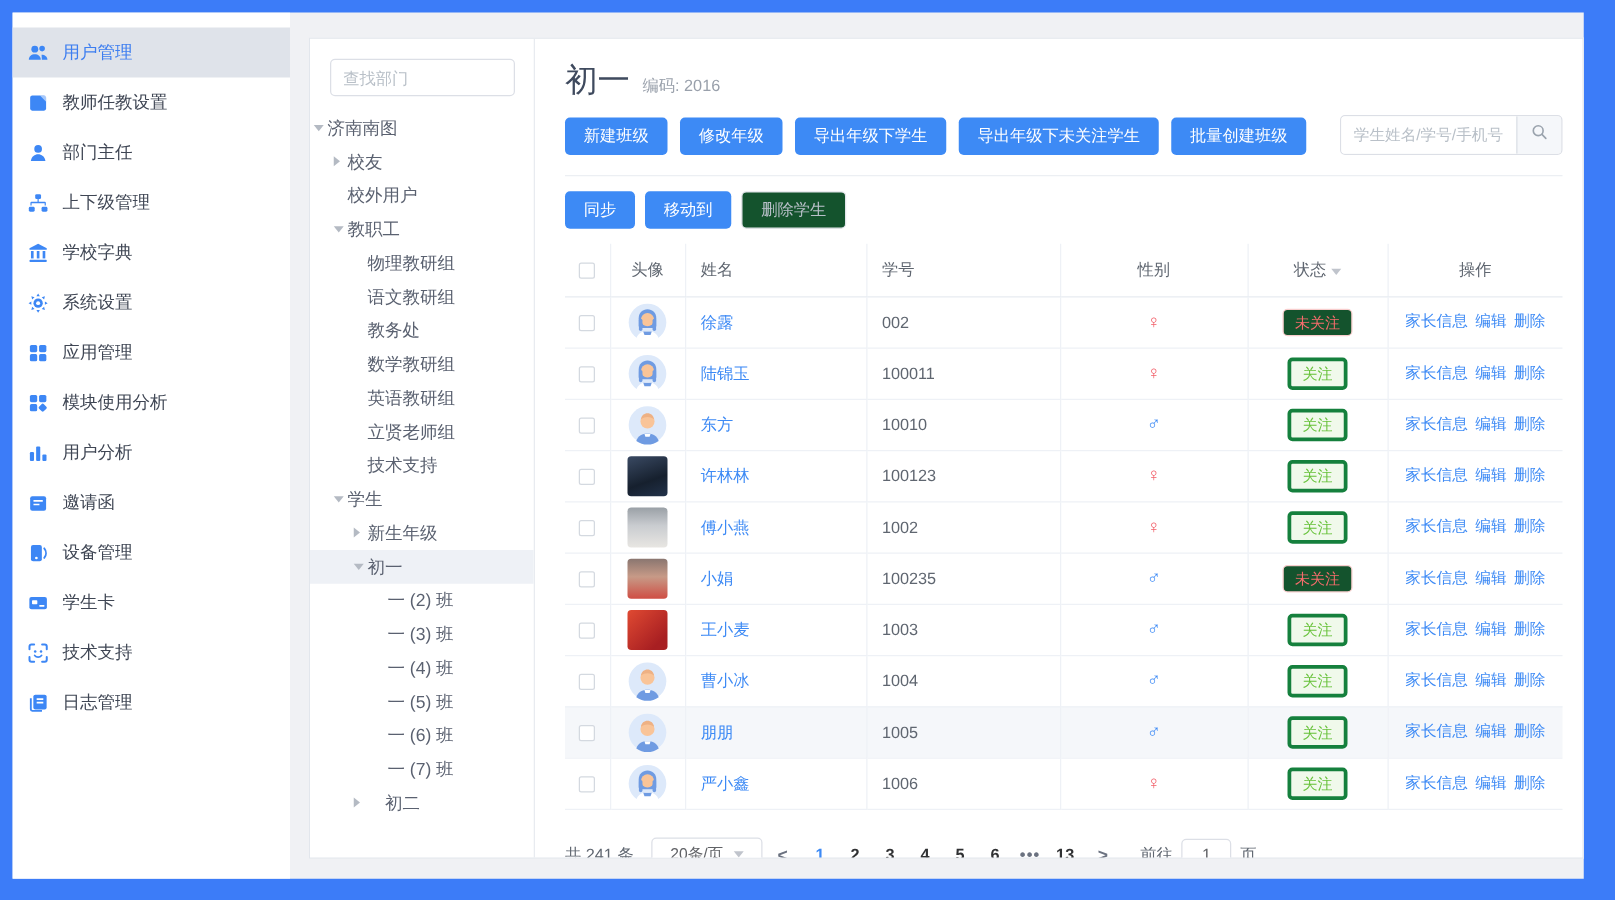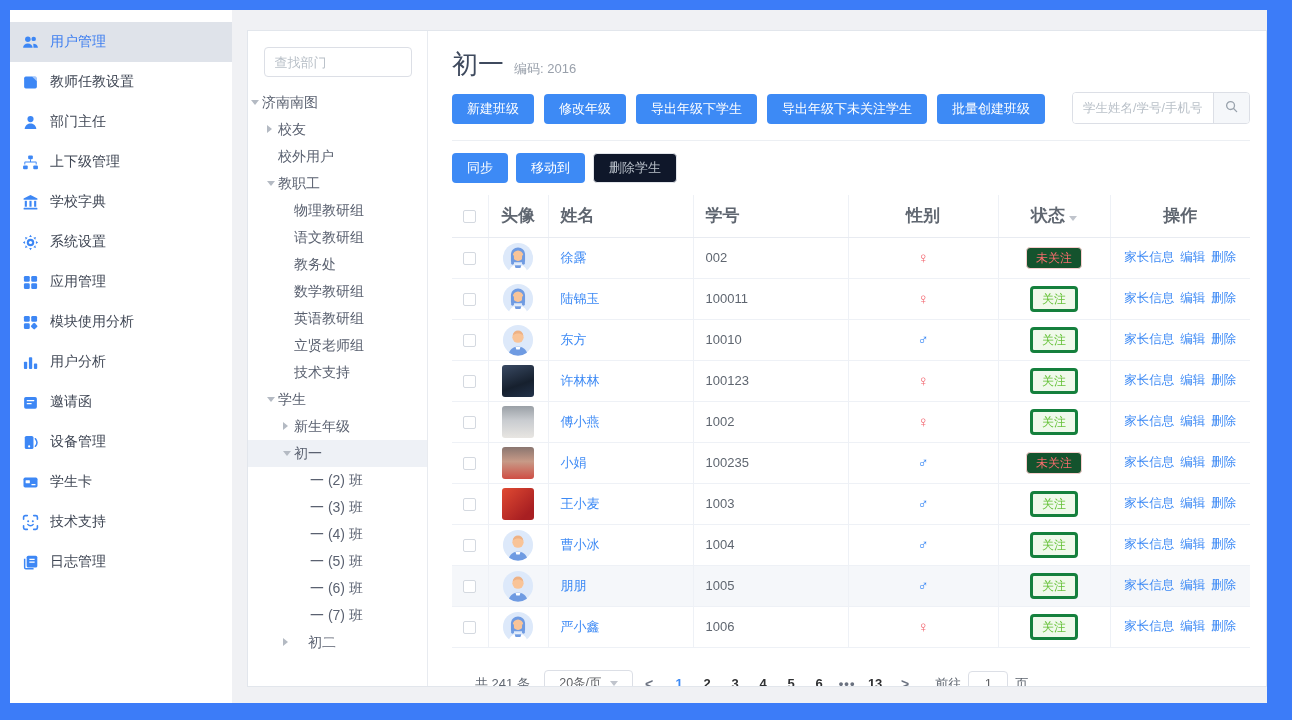--- a/index.html
+++ b/index.html
@@ -28,31 +28,31 @@
   .caret.down{border-left:4.5px solid transparent;border-right:4.5px solid transparent;border-top:5.5px solid #b4bac3;margin-top:2px;}
   .caret.right{border-top:4.5px solid transparent;border-bottom:4.5px solid transparent;border-left:5.5px solid #b4bac3;}
 
   
   .content{flex:1;padding:14px 16px 0 24px;position:relative;overflow:hidden;}
   .title-row{margin-top:2px;display:flex;align-items:baseline;gap:10px;}
   .grade-title{font-size:26px;color:#3f4a5e;font-weight:400;}
   .grade-code{font-size:13px;color:#99a0ab;}
   .toolbar-row{margin-top:12px;display:flex;gap:10px;position:relative;}
   .btn{height:30px;padding:0 15px;background:#3d8af5;color:#fff;border:none;border-radius:4px;font-size:13px;cursor:pointer;font-family:inherit;}
-  .btn.disabled{background:#0f172a;color:#b9c0c9;border:1px solid #e2e5ea;cursor:not-allowed;}
+  .btn.disabled{background:#14532d;color:#b9c0c9;border:1px solid #e2e5ea;cursor:not-allowed;}
   .search-box{position:absolute;right:0;top:-2px;display:flex;height:32px;border:1px solid #dcdfe6;border-radius:4px;overflow:hidden;background:#fff;}
   .search-input{border:none;outline:none;width:140px;padding:0 10px;font-size:12.5px;color:#606266;font-family:inherit;}
   .search-btn{width:36px;border-left:1px solid #dcdfe6;background:#f5f7fa;display:flex;align-items:center;justify-content:center;cursor:pointer;}
   .search-btn svg{width:15px;height:15px;}
   .divider{height:1px;background:#eceff3;margin-top:16px;}
   .bulk-row{margin-top:12px;display:flex;gap:8px;}
 
   
   table{margin-top:12px;width:100%;border-collapse:collapse;table-layout:fixed;}
-  th{height:42px;font-size:17px;color:#5f6670;font-weight:700;border-bottom:1px solid #e8ebf1;text-align:center;}
+  th{height:42px;font-size:13px;color:#5f6670;font-weight:400;border-bottom:1px solid #e8ebf1;text-align:center;}
   td{height:41px;font-size:13px;color:#5f6670;border-bottom:1px solid #eef1f6;text-align:center;}
   th:not(:last-child),td:not(:last-child){border-right:1px solid #eef1f6;}
   th.al,td.al{text-align:left;padding-left:12px;}
   tr.hl td{background:#f5f7fa;}
   .cbx{display:inline-block;width:13px;height:13px;border:1px solid #d4d9e0;border-radius:2px;background:#fff;cursor:pointer;vertical-align:middle;}
   .avatar{width:32px;height:32px;display:inline-block;vertical-align:middle;}
   .avatar svg{width:32px;height:32px;display:block;}
   .avatar.photo{border-radius:3px;}
   .photo-dark{background:linear-gradient(160deg,#3a4a63 0%,#16202e 60%,#22324a 100%);}
   .photo-gray{background:linear-gradient(180deg,#9aa0a6 0%,#c9ccd0 45%,#e8e6e2 100%);}
@@ -61,21 +61,21 @@
   .link{color:#3d8af5;cursor:pointer;text-decoration:none;}
   .gender-f{color:#f2606a;font-size:15px;}
   .gender-m{color:#3d8af5;font-size:15px;}
   .badge{display:inline-block;padding:4px 9px;font-size:12px;border-radius:4px;line-height:1;}
   .badge.ok{color:#67c23a;background:#f0f9eb;border:3px solid #15803d;}
   .badge.no{color:#f56c6c;background:#14532d;border:1px solid #f8cdcd;}
   .ops a{margin:0 3px;font-size:12.5px;}
   .sort-caret{display:inline-block;margin-left:4px;width:0;height:0;border-left:4px solid transparent;border-right:4px solid transparent;border-top:5px solid #c0c4cc;}
 
   
-  .pager{margin-top:22px;display:flex;align-items:center;font-size:13px;color:#5f6670;margin-left:23px;}
+  .pager{margin-top:22px;display:flex;align-items:center;font-size:13px;color:#5f6670;}
   .pager .total{margin-right:14px;}
   .page-size{width:89px;height:28px;border:1px solid #dcdfe6;border-radius:4px;display:flex;align-items:center;justify-content:center;gap:8px;color:#606266;font-size:12.5px;cursor:pointer;background:#fff;}
   .ps-caret{width:0;height:0;border-left:4px solid transparent;border-right:4px solid transparent;border-top:5px solid #c0c4cc;}
   .pg-arrow{margin:0 12px;color:#6b7280;cursor:pointer;font-size:14px;font-weight:bold;}
   .pg-pages{display:flex;align-items:center;}
   .pg-num{min-width:28px;text-align:center;font-weight:bold;color:#303133;cursor:pointer;font-size:13px;}
   .pg-num.active{color:#3d8af5;}
   .pg-num.pg-ellipsis{color:#6b7280;font-weight:bold;letter-spacing:1px;cursor:default;}
   .goto{margin-left:14px;display:flex;align-items:center;gap:7px;}
   .goto input{width:40px;height:26px;border:1px solid #dcdfe6;border-radius:4px;text-align:center;font-size:13px;color:#606266;outline:none;font-family:inherit;}

